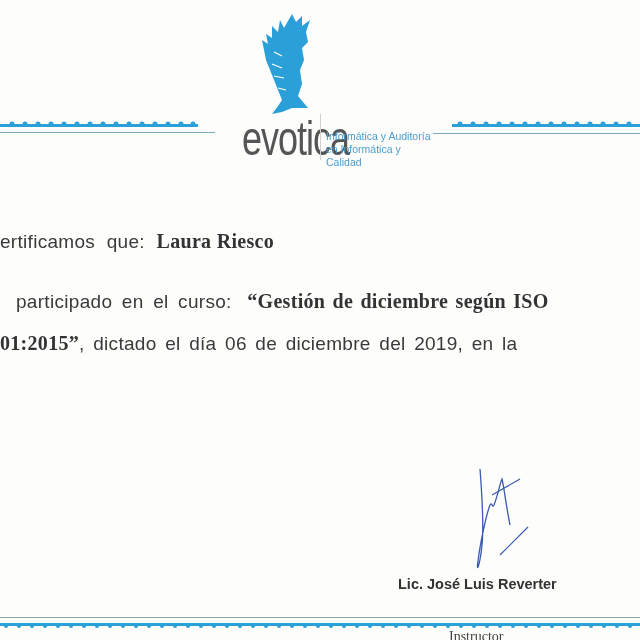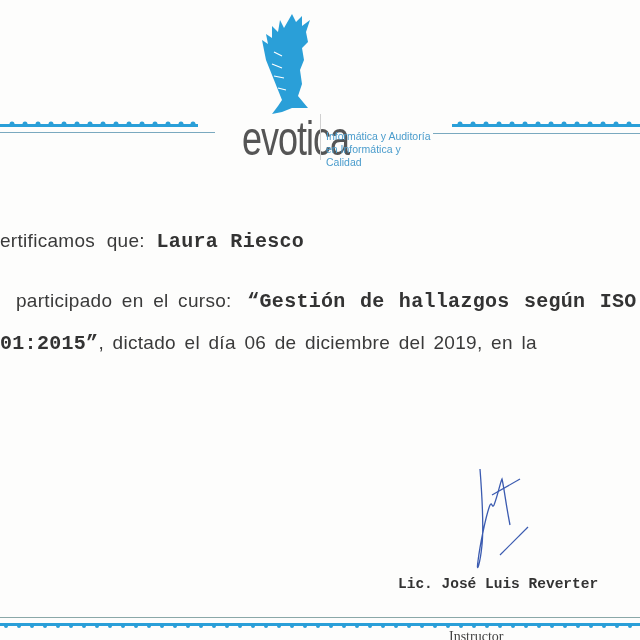--- a/index.html
+++ b/index.html
@@ -8,24 +8,24 @@
   .logo { position:absolute; left:222px; top:6px; width:210px; height:160px; }
   .bird { position:absolute; left:30px; top:6px; width:60px; height:104px; }
   .wordmark { position:absolute; left:20px; top:108px; font-family:"Liberation Sans", sans-serif; font-size:36px; color:#555555; letter-spacing:-1px; transform:scaleY(1.35); transform-origin:top left; line-height:1; font-weight:normal; }
   .logo-sep { position:absolute; left:98px; top:108px; width:1px; height:46px; background:#d0d0d0; }
   .tagline { position:absolute; left:104px; top:124px; font-size:10.5px; color:#4a9ccc; line-height:13px; }
   .border-top-left { position:absolute; left:0; top:120px; width:198px; height:8px; }
   .border-top-right { position:absolute; left:452px; top:120px; width:188px; height:8px; }
   .thinline { position:absolute; height:1px; background:#7aa9bf; }
   .title { position:absolute; left:0; width:640px; top:180px; text-align:center; font-family:"Liberation Serif", serif; font-weight:bold; font-size:21px; color:#333; letter-spacing:0.5px; }
   .line { position:absolute; left:0; white-space:nowrap; font-size:19px; color:#3a3a3a; letter-spacing:0.3px; }
-  .serif-b { font-family:Liberation Mono, monospace; font-weight:bold; font-size:20px; color:#333; }
+  .serif-b { font-family:Liberation Serif, serif; font-weight:bold; font-size:20px; color:#333; }
   .it { font-style:italic; }
   .signature { position:absolute; left:470px; top:465px; width:60px; height:110px; }
-  .signer { position:absolute; left:398px; top:576px; font-family:Liberation Mono, monospace; font-weight:bold; font-size:14.5px; color:#333; }
+  .signer { position:absolute; left:398px; top:576px; font-family:Liberation Sans, sans-serif; font-weight:bold; font-size:14.5px; color:#333; }
   .role { position:absolute; left:449px; top:629px; font-family:"Liberation Serif", serif; font-size:14px; color:#444; }
   .border-bottom { position:absolute; left:0; top:622px; width:640px; height:8px; }
 </style>
 </head>
 <body>
 
 <div class="page">
 
   <svg class="border-top-left" viewBox="0 0 198 8" preserveAspectRatio="none">
     <rect x="0" y="4" width="198" height="3" fill="#2a9fd8"></rect>
@@ -85,21 +85,21 @@
 
 
   <div class="line" style="top:230px;left:0;">
     <span>ertificamos</span>
     <span style="margin-left:6px;">que:</span>
     <span class="serif-b" style="margin-left:6px;">Laura Riesco</span>
   </div>
 
   <div class="line" style="top:290px;left:16px;word-spacing:4px;">
     <span>participado en el curso:</span>
-    <span class="serif-b" style="margin-left:6px;word-spacing:2px;">“Gestión de hallazgos según ISO</span>
+    <span class="serif-b" style="margin-left:6px;word-spacing:2px;">“Gestión de diciembre según ISO</span>
   </div>
 
   <div class="line" style="top:332px;left:0;word-spacing:3px;">
     <span class="serif-b">01:2015”</span><span>, dictado el día 06 de diciembre del 2019, en la</span>
   </div>
 
 
   <svg class="signature" viewBox="0 0 60 110">
     <path d="M10 4 C12 30 14 60 12 80 C10 100 6 110 8 96 C10 80 16 50 20 40 C22 36 22 44 24 40 C28 30 30 18 32 14 C34 22 36 40 40 60" stroke="#3b5bb0" stroke-width="1.3" fill="none"></path>
     <path d="M22 30 L50 14" stroke="#3b5bb0" stroke-width="1.2" fill="none"></path>

